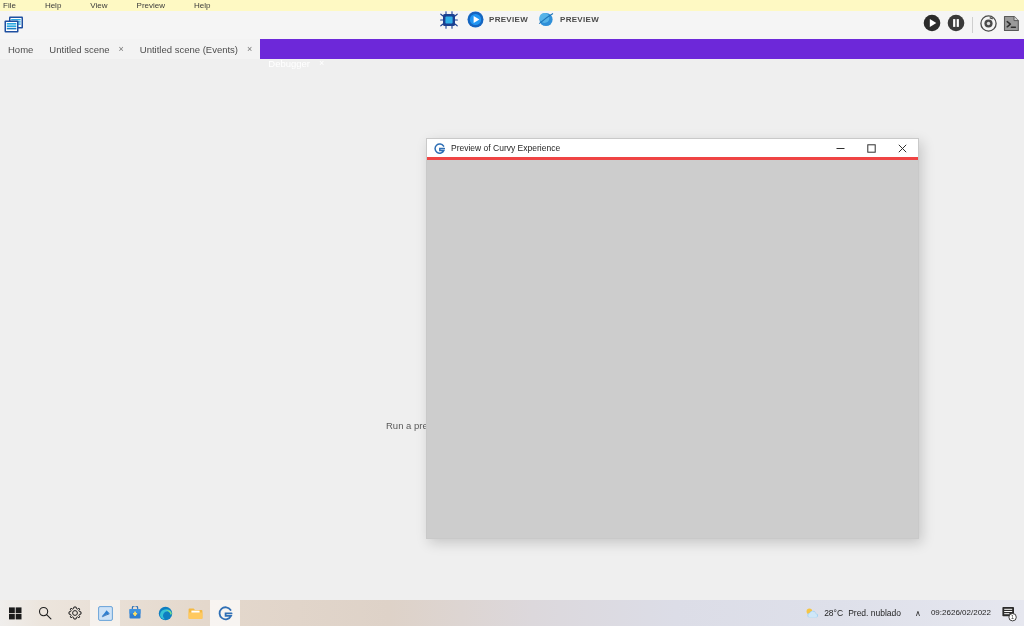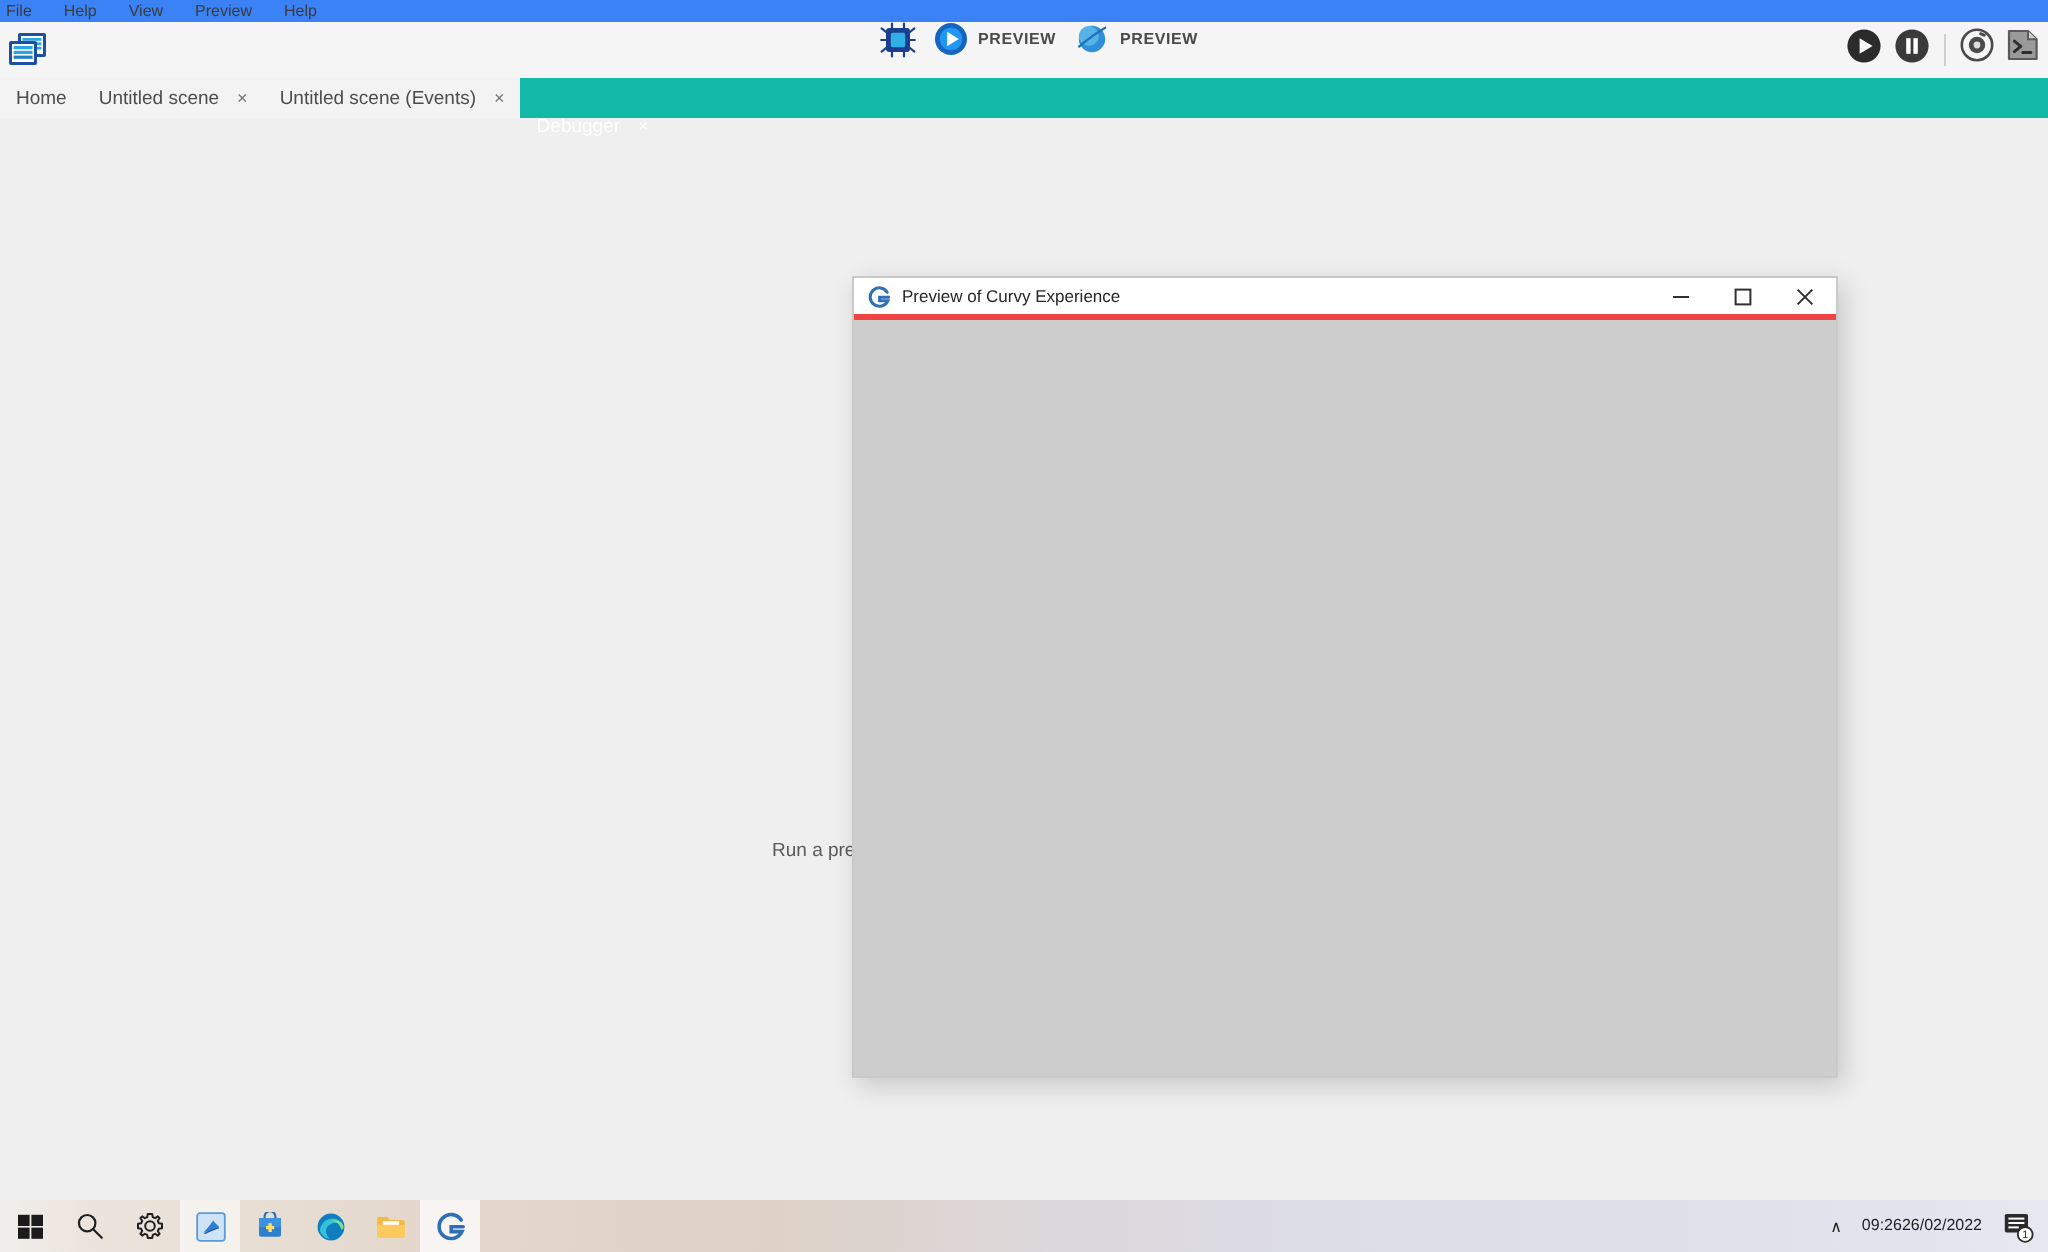--- a/index.html
+++ b/index.html
@@ -18,25 +18,25 @@
     height: 626px;
     background: #efefef;
   }
 
   
   .menubar {
     position: absolute;
     top: 0; left: 0;
     width: 1024px;
     height: 11px;
-    background: #3b82f6;
+    background: #fef9c3;
     display: flex;
     align-items: center;
     padding-left: 3px;
-    gap: 16px;
+    gap: 29px;
   }
   .menubar .menu-item {
     font-size: 8px;
     color: #3b3b3b;
     line-height: 11px;
     white-space: nowrap;
     cursor: default;
   }
 
   
@@ -87,21 +87,21 @@
     background: #cfcfcf;
     margin: 0 1px;
   }
 
   
   .tabbar {
     position: absolute;
     top: 39px; left: 0;
     width: 1024px;
     height: 20px;
-    background: #14b8a6;
+    background: #6d28d9;
     display: flex;
     align-items: stretch;
     font-size: 9.5px;
   }
   .tab {
     display: flex;
     align-items: center;
     gap: 9px;
     padding: 0 8px;
     color: #4d4d4d;
@@ -498,20 +498,29 @@
       <div class="tb-item active-app">
         <svg width="15" height="15" viewBox="0 0 15 15">
           <path d="M12.6 4 A6 6 0 1 0 13 9.8 L7.6 9.8 L7.6 7.4 L13.6 7.4" fill="none" stroke="#2f6fb5" stroke-width="1.8" stroke-linecap="round"></path>
         </svg>
       </div>
 
     </div>
 
     <div class="tb-right">
 
+      <div class="tb-weather">
+        <svg width="14" height="13" viewBox="0 0 14 13">
+          <circle cx="4.4" cy="4.4" r="2.8" fill="#f6c544"></circle>
+          <path d="M4.2 10.6 A2.5 2.5 0 0 1 4.6 5.7 A3.4 3.4 0 0 1 11 6.4 A2.1 2.1 0 0 1 10.8 10.6 Z" fill="#9fd0f0"></path>
+          <path d="M4.6 10.6 A2.4 2.4 0 0 1 5 6.1 A3.1 3.1 0 0 1 10.8 6.8 A2 2 0 0 1 10.6 10.6 Z" fill="#cfe7f8"></path>
+        </svg>
+        <span class="wtext">28°C</span>
+        <span class="wtext">Pred. nublado</span>
+      </div>
 
       <div class="tb-chev">∧</div>
 
       <div class="tb-clock">
         <span>09:26</span>
         <span>26/02/2022</span>
       </div>
 
       <div class="tb-notif">
         <svg width="17" height="17" viewBox="0 0 17 17">

